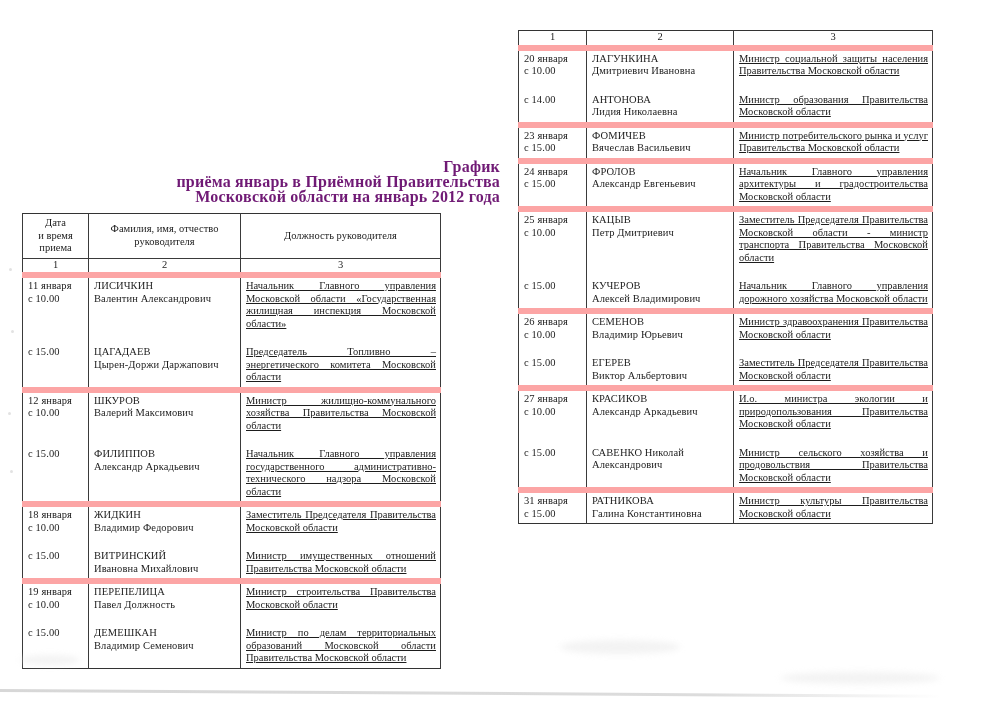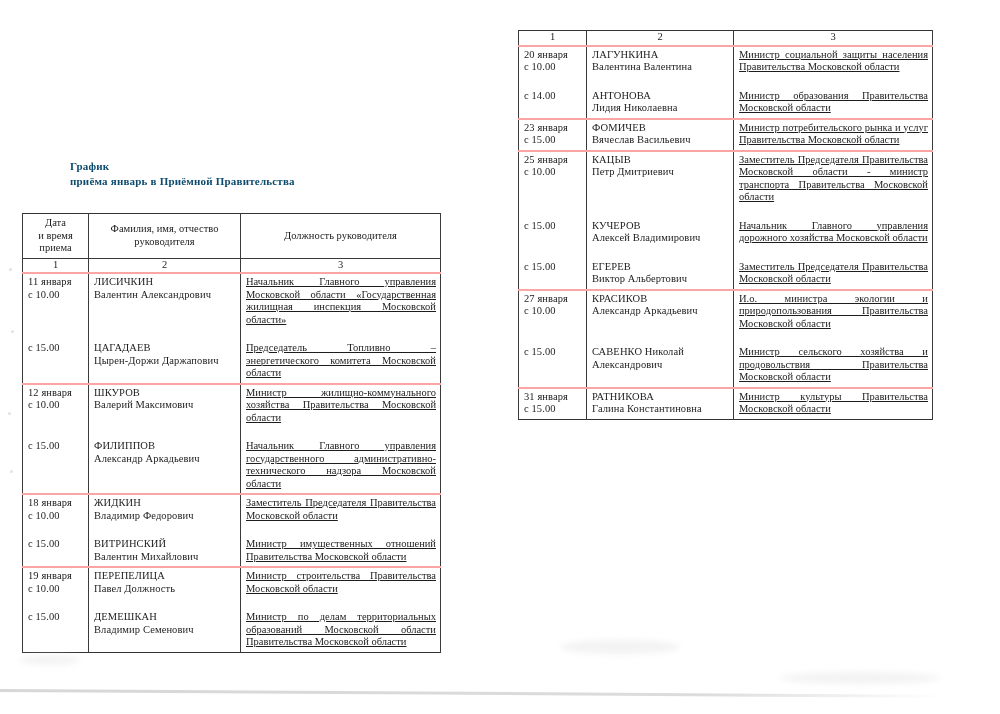--- a/index.html
+++ b/index.html
@@ -8,24 +8,24 @@
     background: #ffffff;
     overflow: hidden;
     font-family: "Liberation Serif", "DejaVu Serif", serif;
     color: #1d1d1d;
   }
   .page-canvas { position: relative; width: 1000px; height: 714px; }
 
   
   .doc-title {
     position: absolute; left: 70px; top: 159px; width: 430px;
-    text-align: left; font-weight: bold;
-    font-size: 11px; line-height: 15px;
+    text-align: right; font-weight: bold;
+    font-size: 16px; line-height: 15px;
     letter-spacing: 0.2px;
-    color: #0c4a6e;
+    color: #701a75;
   }
 
   
   table.sched {
     position: absolute;
     border-collapse: collapse;
     table-layout: fixed;
     font-size: 10.5px; line-height: 12.5px;
     color: #1d1d1d;
   }
@@ -51,21 +51,21 @@
     text-align: center; vertical-align: middle;
     padding: 3px 4px;
     border-bottom: 1px solid #3a3a3a;
   }
   th.h-date { white-space: pre-line; }
   tr.numrow td {
     text-align: center; padding: 0 4px 1px 4px;
     border-bottom: 1px solid #3a3a3a;
     font-size: 10.5px;
   }
-  tr.block-start td { border-top: 2px solid #fca5a5; }
+  tr.block-start td { border-top: 6px solid #fca5a5; }
   tr.cont td { padding-top: 13px; }
   td.c-pos div { text-align: justify; text-decoration: underline; }
   td.c-date, td.c-name { letter-spacing: 0.1px; }
 
   
   .scan-line {
     position: absolute; left: 0; top: 689px; width: 942px; height: 3px;
     background: linear-gradient(to right, #d7d7d7 0%, #dcdcdc 75%, rgba(220,220,220,0) 100%);
     transform: rotate(0.35deg); transform-origin: left center;
   }
@@ -82,20 +82,21 @@
   }
 </style>
 </head>
 <body>
 
 <div class="page-canvas">
 
   <div class="doc-title">
     <div>График</div>
     <div>приёма январь в Приёмной Правительства</div>
+    <div>Московской области на январь 2012 года</div>
   </div>
 
   <table class="sched left-tbl">
     <colgroup>
         <col class="col-date">
         <col class="col-name">
         <col class="col-pos">
       </colgroup>
     <thead>
       <tr>
@@ -175,21 +176,21 @@
           <td class="c-pos">
             <div>Заместитель Председателя Правительства Московской области</div>
           </td>
         </tr>
         <tr class="cont">
           <td class="c-date">
             <div>с 15.00</div>
           </td>
           <td class="c-name">
             <div>ВИТРИНСКИЙ</div>
-            <div>Валентин Михайлович</div>
+            <div>Ивановна Михайлович</div>
           </td>
           <td class="c-pos">
             <div>Министр имущественных отношений Правительства Московской области</div>
           </td>
         </tr>
         <tr class="block-start">
           <td class="c-date">
             <div>19 января</div>
             <div>с 10.00</div>
           </td>
@@ -230,21 +231,21 @@
       </tr>
     </thead>
     <tbody id="right-body">
         <tr class="block-start">
           <td class="c-date">
             <div>20 января</div>
             <div>с 10.00</div>
           </td>
           <td class="c-name">
             <div>ЛАГУНКИНА</div>
-            <div>Валентина Валентина</div>
+            <div>Дмитриевич Ивановна</div>
           </td>
           <td class="c-pos">
             <div>Министр социальной защиты населения Правительства Московской области</div>
           </td>
         </tr>
         <tr class="cont">
           <td class="c-date">
             <div>с 14.00</div>
           </td>
           <td class="c-name">
@@ -263,20 +264,33 @@
           <td class="c-name">
             <div>ФОМИЧЕВ</div>
             <div>Вячеслав Васильевич</div>
           </td>
           <td class="c-pos">
             <div>Министр потребительского рынка и услуг Правительства Московской области</div>
           </td>
         </tr>
         <tr class="block-start">
           <td class="c-date">
+            <div>24 января</div>
+            <div>с 15.00</div>
+          </td>
+          <td class="c-name">
+            <div>ФРОЛОВ</div>
+            <div>Александр  Евгеньевич</div>
+          </td>
+          <td class="c-pos">
+            <div>Начальник Главного управления архитектуры и градостроительства Московской области</div>
+          </td>
+        </tr>
+        <tr class="block-start">
+          <td class="c-date">
             <div>25 января</div>
             <div>с 10.00</div>
           </td>
           <td class="c-name">
             <div>КАЦЫВ</div>
             <div>Петр Дмитриевич</div>
           </td>
           <td class="c-pos">
             <div>Заместитель Председателя Правительства Московской области - министр транспорта Правительства Московской области</div>
           </td>
@@ -284,20 +298,33 @@
         <tr class="cont">
           <td class="c-date">
             <div>с 15.00</div>
           </td>
           <td class="c-name">
             <div>КУЧЕРОВ</div>
             <div>Алексей Владимирович</div>
           </td>
           <td class="c-pos">
             <div>Начальник Главного управления дорожного хозяйства Московской области</div>
+          </td>
+        </tr>
+        <tr class="block-start">
+          <td class="c-date">
+            <div>26 января</div>
+            <div>с 10.00</div>
+          </td>
+          <td class="c-name">
+            <div>СЕМЕНОВ</div>
+            <div>Владимир Юрьевич</div>
+          </td>
+          <td class="c-pos">
+            <div>Министр здравоохранения Правительства Московской области</div>
           </td>
         </tr>
         <tr class="cont">
           <td class="c-date">
             <div>с 15.00</div>
           </td>
           <td class="c-name">
             <div>ЕГЕРЕВ</div>
             <div>Виктор Альбертович</div>
           </td>

